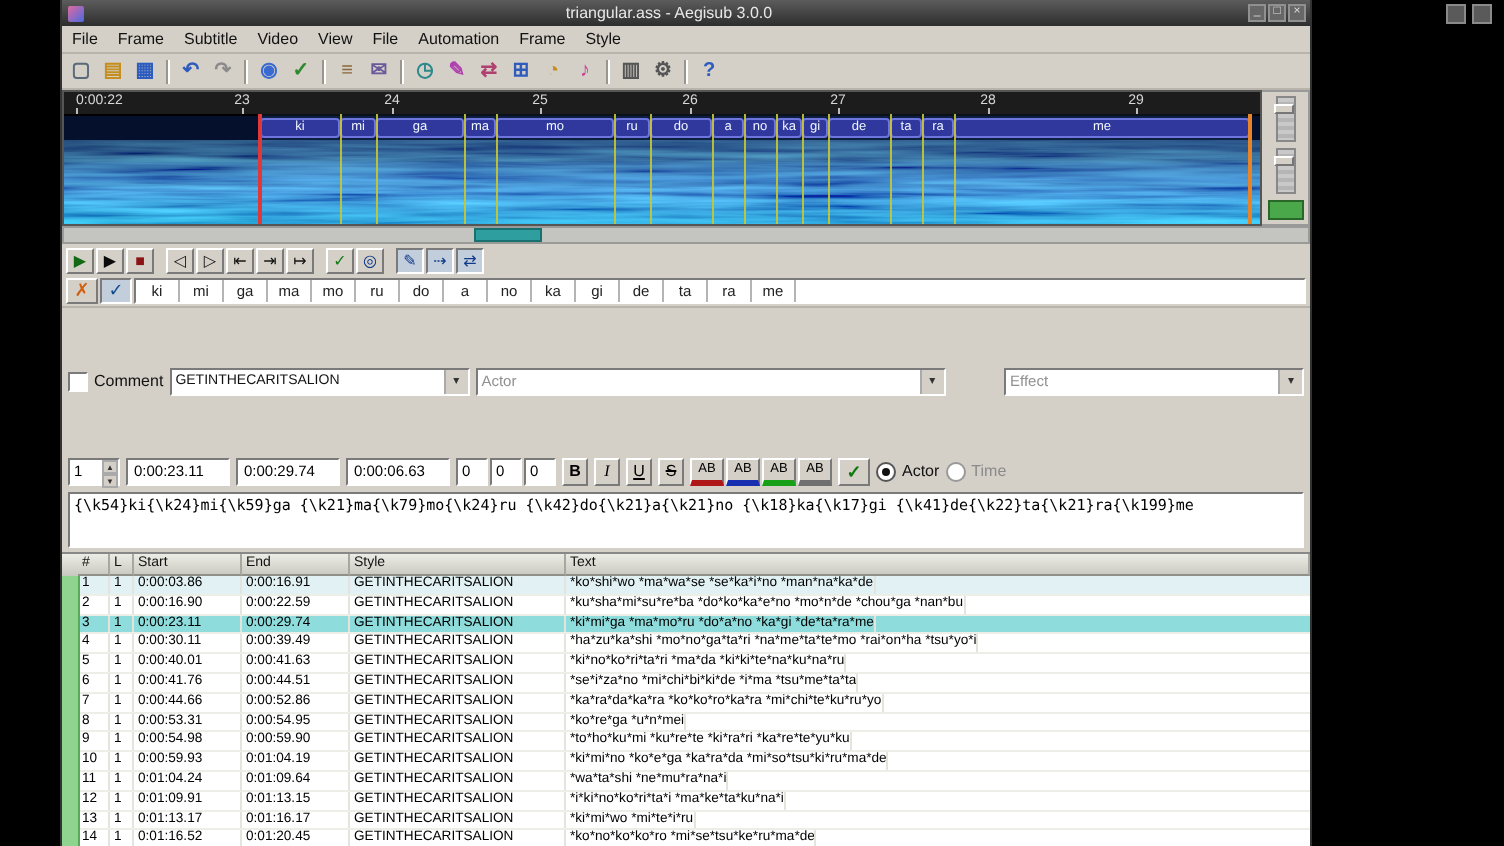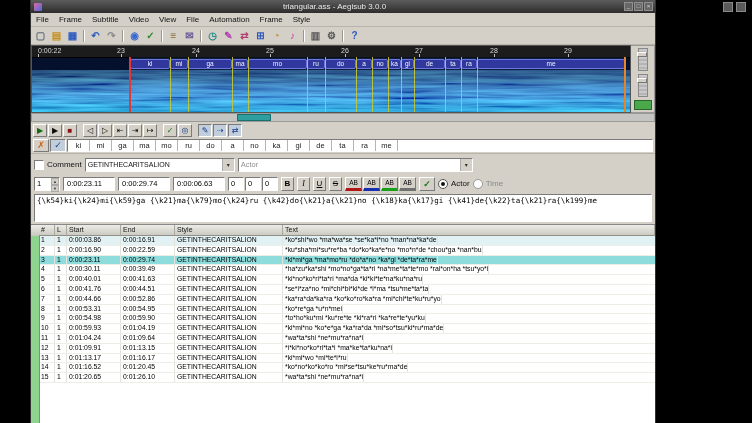--- a/index.html
+++ b/index.html
@@ -69,21 +69,21 @@
   .karaoke-bar{height:15px;display:flex;align-items:center;gap:1px;padding:0 2px;flex:none;}
   .kbtn{width:16px;height:13px;box-sizing:border-box;background:#d4d0c8;border:1px solid;
         border-color:#fff #7a7a7a #7a7a7a #fff;font-size:9px;line-height:11px;text-align:center;}
   .kbtn.pressed{border-color:#7a7a7a #fff #fff #7a7a7a;background:#c2cedb;}
   .kara-field{flex:1;height:13px;box-sizing:border-box;background:#fff;border:1px solid;
               border-color:#7a7a7a #fff #fff #7a7a7a;display:flex;overflow:hidden;}
   .kara-syl{width:21px;flex:none;border-right:1px solid #b4b4b4;font-size:7.5px;line-height:11px;text-align:center;color:#222;}
 
   
   .editbox{padding:2px 3px;display:flex;flex-direction:column;gap:2px;border-top:1px solid #b8b4ac;flex:none;}
-  .erow{display:flex;align-items:center;gap:3px;height:17px;}
+  .erow{display:flex;align-items:center;gap:3px;height:17px;margin-top:26px;}
   .checkbox{width:8px;height:8px;background:#fff;border:1px solid;border-color:#7a7a7a #fff #fff #7a7a7a;box-sizing:content-box;}
   .lbl{font-size:8px;color:#111;}
   .combo{height:14px;box-sizing:border-box;background:#fff;border:1px solid;border-color:#7a7a7a #fff #fff #7a7a7a;
          display:flex;align-items:center;}
   .combo-val{flex:1;font-size:7px;padding-left:2px;white-space:nowrap;overflow:hidden;color:#111;}
   .combo-val.ph{color:#909090;font-size:7.5px;}
   .combo-arr{width:11px;height:12px;background:#d4d0c8;border-left:1px solid #aaa;font-size:6px;line-height:12px;text-align:center;color:#333;flex:none;}
   .w-style{width:150px;}.w-actor{width:235px;}.w-effect{width:150px;margin-left:auto;}
   .spinner{width:26px;height:14px;box-sizing:border-box;border:1px solid;border-color:#7a7a7a #fff #fff #7a7a7a;display:flex;background:#fff;}
   .spin-val{flex:1;font-size:7.5px;line-height:12px;padding-left:2px;}
@@ -313,20 +313,24 @@
       <span class="checkbox"></span>
       <span class="lbl">Comment</span>
       <span class="combo w-style">
         <span class="combo-val">GETINTHECARITSALION</span>
         <span class="combo-arr">▾</span>
       </span>
       <span class="combo w-actor">
         <span class="combo-val ph">Actor</span>
         <span class="combo-arr">▾</span>
       </span>
+      <span class="combo w-effect">
+        <span class="combo-val ph">Effect</span>
+        <span class="combo-arr">▾</span>
+      </span>
     </div>
 
     <div class="erow">
       <span class="spinner">
         <span class="spin-val">1</span>
         <span class="spin-btns">
             <span>▲</span>
             <span>▼</span>
           </span>
       </span>

